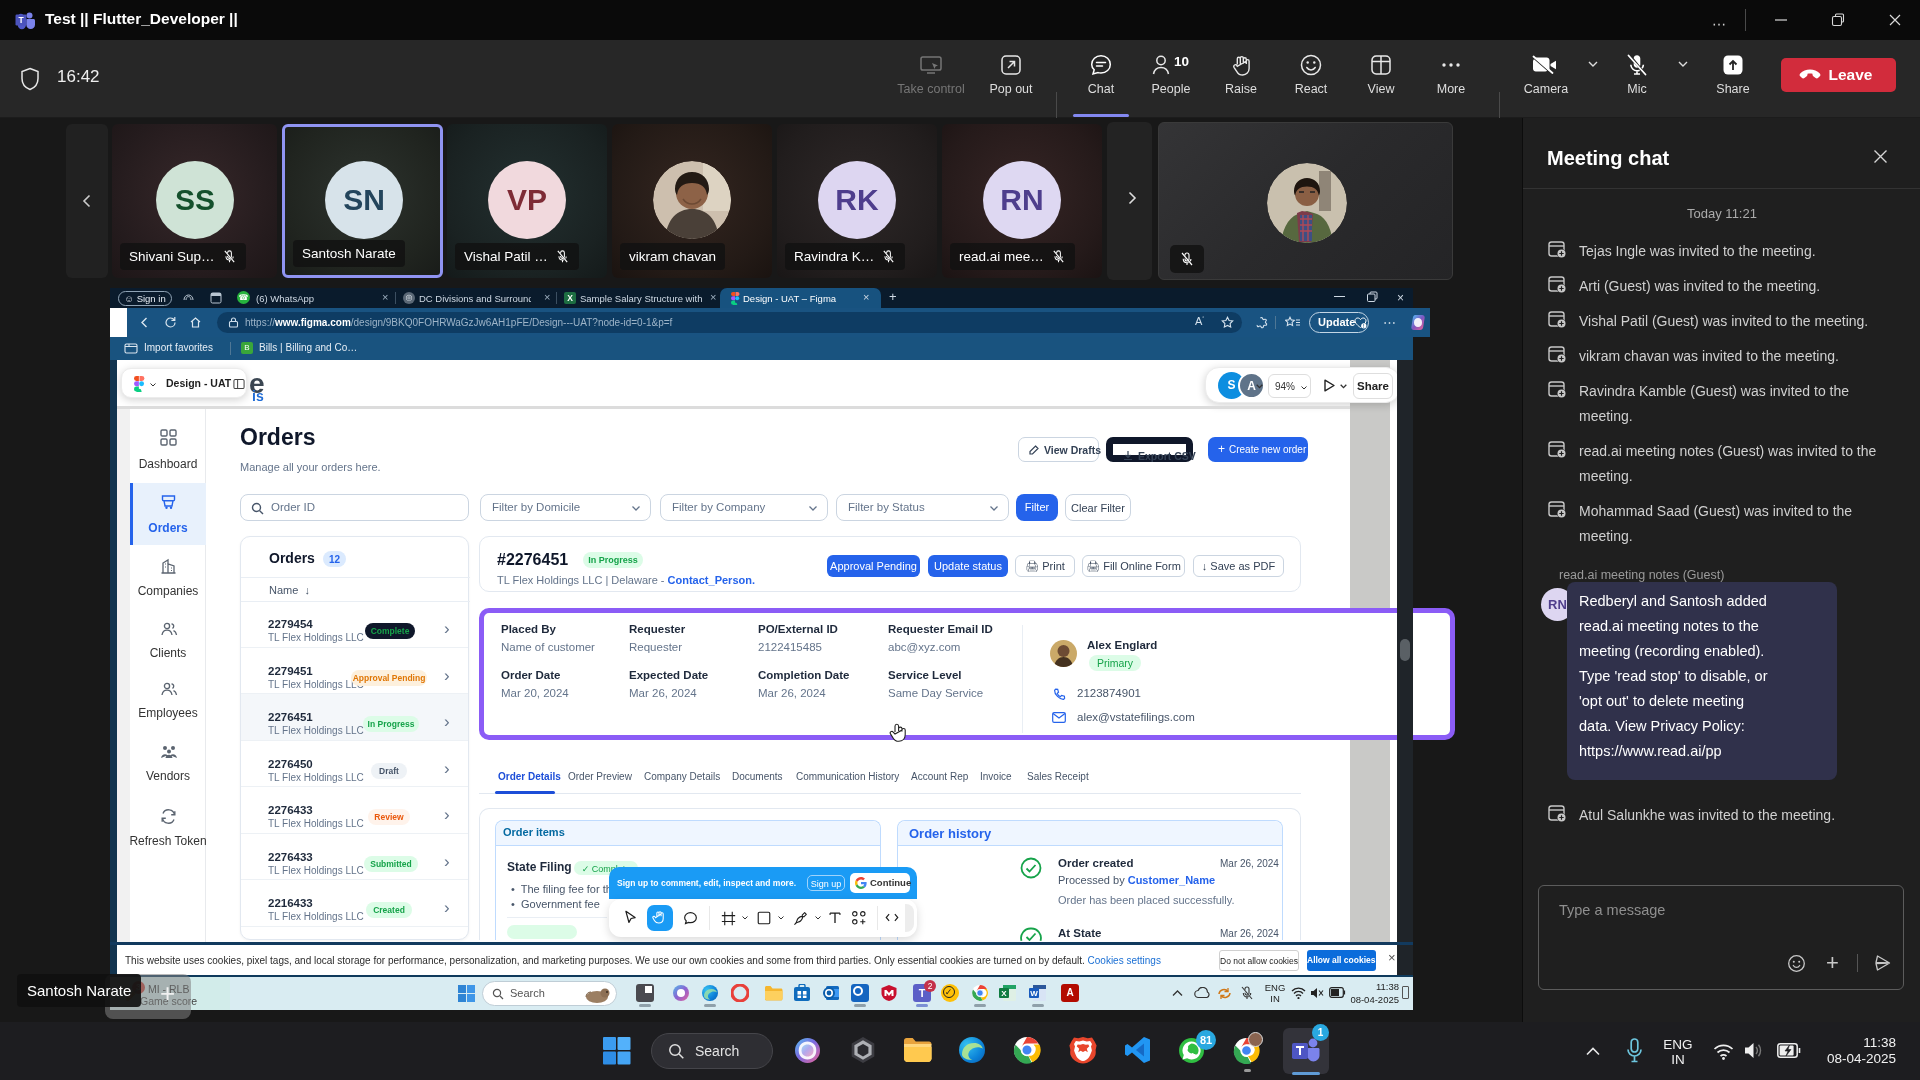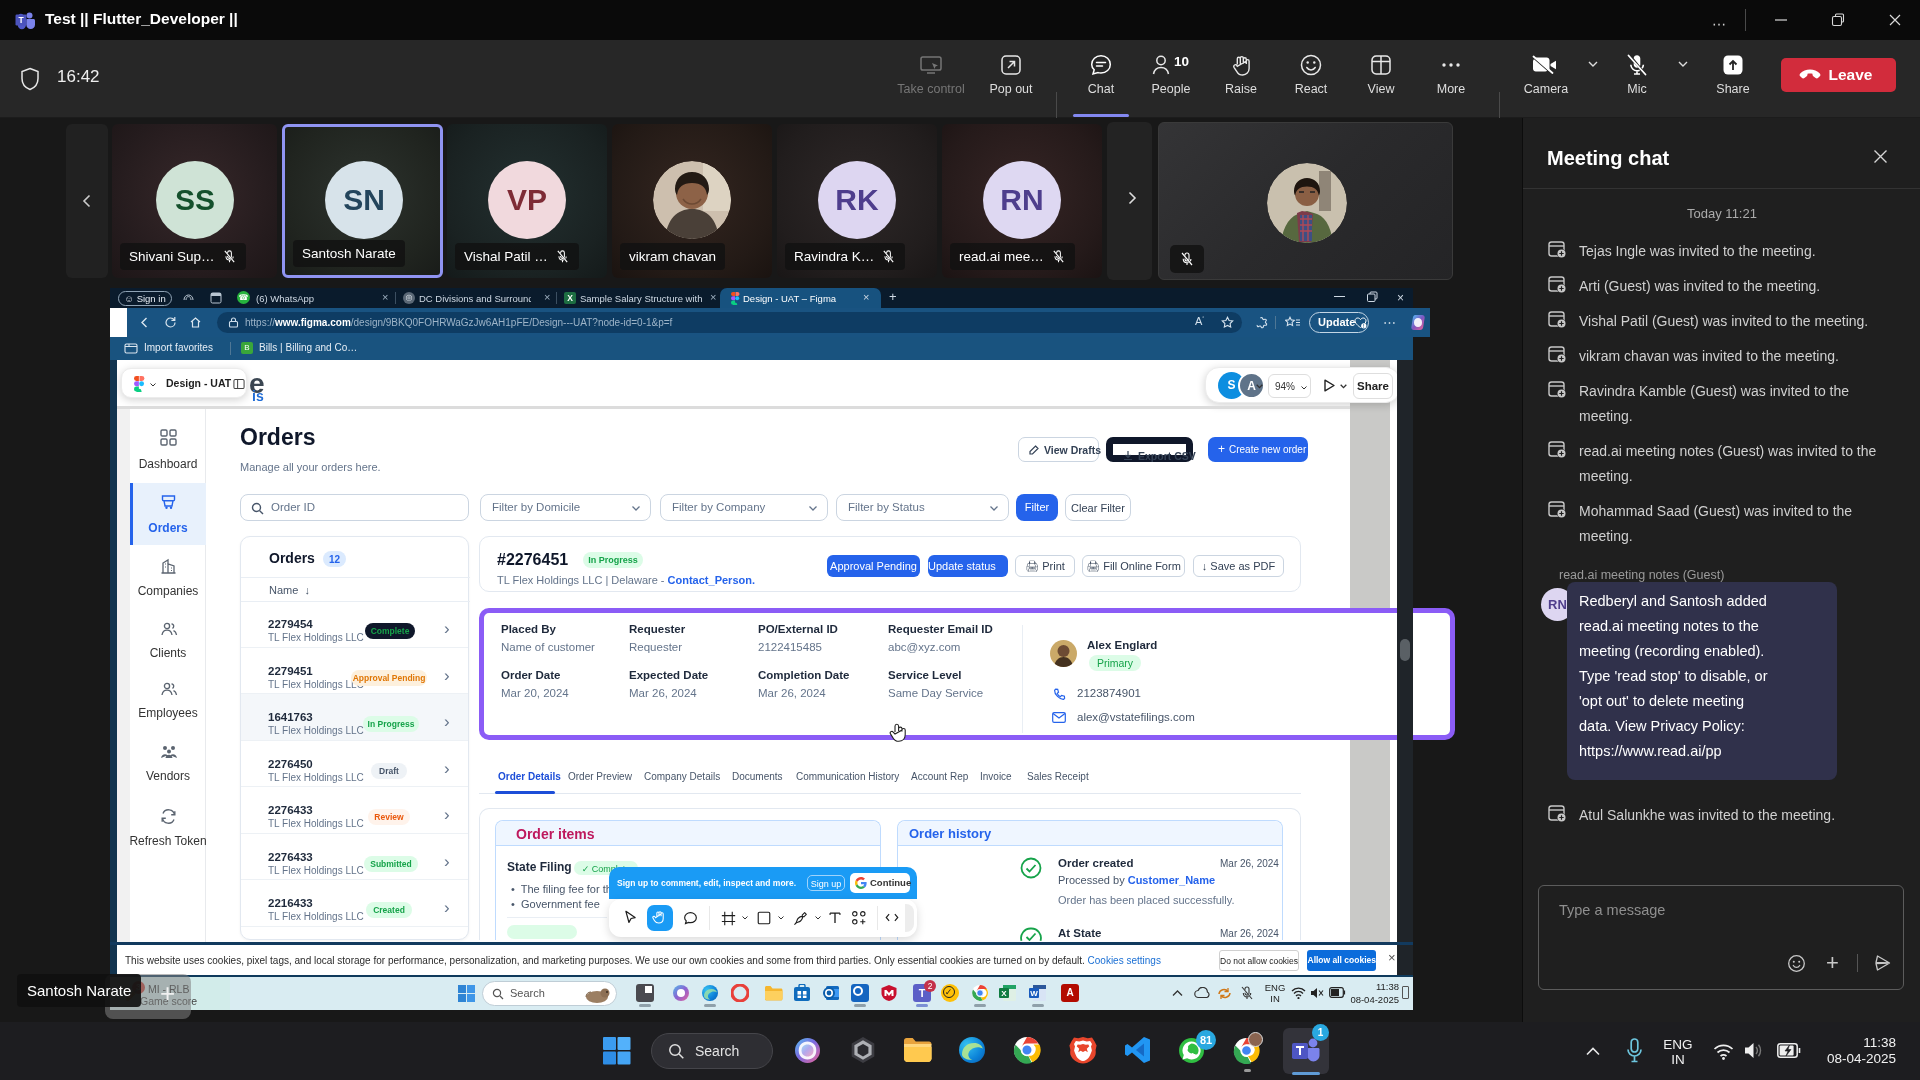--- a/index.html
+++ b/index.html
@@ -514,21 +514,21 @@
               <div class="badge" style="left:124px;width:50px;background:#0f172a;color:#16a34a">Complete</div>
               <div class="chev">›</div>
             </div>
           <div class="row" style="top:287.5px">
               <div class="oid">2279451</div>
               <div class="oco">TL Flex Holdings LLC</div>
               <div class="badge" style="left:110px;width:76px;background:#fdf0dd;color:#e07706">Approval Pending</div>
               <div class="chev">›</div>
             </div>
           <div class="row" style="top:334px;background:#f4f7fa">
-              <div class="oid">1641763</div>
+              <div class="oid">2276451</div>
               <div class="oco">TL Flex Holdings LLC</div>
               <div class="badge" style="left:122px;width:56px;background:#dcfce7;color:#16a34a">In Progress</div>
               <div class="chev">›</div>
             </div>
           <div class="row" style="top:380.5px">
               <div class="oid">2276450</div>
               <div class="oco">TL Flex Holdings LLC</div>
               <div class="badge" style="left:130px;width:36px;background:#eef2f6;color:#475569">Draft</div>
               <div class="chev">›</div>
             </div>
@@ -551,21 +551,21 @@
               <div class="chev">›</div>
             </div>
           <div class="row" style="top:566.5px;height:13px;border-bottom:none"></div>
         </div>
 
         <div class="abs" style="left:369px;top:176px;width:822px;height:56px;background:#fff;border:1px solid #e2e8f0;border-radius:10px">
           <div class="abs" style="left:17px;top:14px;font-size:16px;font-weight:bold;color:#0f172a">#2276451</div>
           <div class="abs" style="left:103px;top:15px;width:60px;height:16px;background:#dcfce7;border-radius:8px;color:#16a34a;font-size:9px;font-weight:bold;text-align:center;line-height:17px">In Progress</div>
           <div class="abs" style="left:17px;top:37px;font-size:11px;color:#64748b">TL Flex Holdings LLC | Delaware - <span style="color:#2563eb;font-weight:bold">Contact_Person.</span></div>
           <div class="abs" style="left:347px;top:18px;width:93px;height:22px;background:#2563eb;border-radius:6px;color:#fff;font-size:11px;text-align:center;line-height:22px">Approval Pending</div>
-          <div class="abs" style="left:448px;top:18px;width:80px;height:22px;background:#2563eb;border-radius:6px;color:#fff;font-size:11px;text-align:left;line-height:22px">Update status</div>
+          <div class="abs" style="left:448px;top:18px;width:80px;height:22px;background:#2563eb;border-radius:6px;color:#fff;font-size:11px;text-align:center;line-height:22px">Update status</div>
           <div class="abs" style="left:535px;top:18px;width:60px;height:22px;border:1px solid #cbd5e1;border-radius:6px;color:#334155;font-size:11px;text-align:center;line-height:21px">🖨 Print</div>
           <div class="abs" style="left:602px;top:18px;width:103px;height:22px;border:1px solid #cbd5e1;border-radius:6px;color:#334155;font-size:11px;white-space:nowrap;text-align:center;line-height:21px">🖨 Fill Online Form</div>
           <div class="abs" style="left:713px;top:18px;width:91px;height:22px;border:1px solid #cbd5e1;border-radius:6px;color:#334155;font-size:11px;white-space:nowrap;text-align:center;line-height:21px">↓ Save as PDF</div>
         </div>
 
         <div class="abs" style="left:369px;top:248px;width:976px;height:132px;background:#fff;border:5px solid #8b5cf6;border-radius:10px">
           <div class="abs" style="left:538px;top:12px;width:1px;height:108px;background:#e9eef4"></div>
           <div class="abs" style="left:17px;top:10px;font-size:11.5px;font-weight:bold;color:#1e293b">Placed By</div>
           <div class="abs" style="left:145px;top:10px;font-size:11.5px;font-weight:bold;color:#1e293b">Requester</div>
           <div class="abs" style="left:274px;top:10px;font-size:11.5px;font-weight:bold;color:#1e293b">PO/External ID</div>
@@ -621,21 +621,21 @@
           <span class="abs" style="left:501px;top:0">Invoice</span>
           <span class="abs" style="left:548px;top:0">Sales Receipt</span>
         </div>
         <div class="abs" style="left:369px;top:433px;width:822px;height:1px;background:#e2e8f0"></div>
         <div class="abs" style="left:385px;top:431px;width:60px;height:3px;background:#1d4ed8;border-radius:2px"></div>
 
         <div class="abs" style="left:369px;top:448px;width:822px;height:132px;background:#fff;border:1px solid #e2e8f0;border-radius:10px 10px 0 0;border-bottom:none"></div>
 
         <div class="abs" style="left:385px;top:460px;width:386px;height:120px;background:#fff;border:1px solid #bfdbfe;border-radius:8px 8px 0 0;border-bottom:none">
           <div class="abs" style="left:0;top:0;width:384px;height:25px;background:#eff6ff;border-bottom:1px solid #bfdbfe;border-radius:8px 8px 0 0"></div>
-          <div class="abs" style="left:20px;top:5px;font-size:14px;font-weight:bold;color:#be185d">Order items</div>
+          <div class="abs" style="left:7px;top:5px;font-size:11px;font-weight:bold;color:#0369a1">Order items</div>
           <div class="abs" style="left:11px;top:39px;font-size:12px;font-weight:bold;color:#1e293b">State Filing</div>
           <div class="abs" style="left:78px;top:40px;width:64px;height:14px;background:#dcfce7;border-radius:7px;color:#16a34a;font-size:9px;text-align:center;line-height:16px">✓ Complete</div>
           <div class="abs" style="left:15px;top:62px;font-size:11px;color:#475569">•&nbsp; The filing fee for the a</div>
           <div class="abs" style="left:15px;top:77px;font-size:11px;color:#475569">•&nbsp; Government fee</div>
           <div class="abs" style="left:11px;top:96px;width:100px;height:1px;background:#e9eef4"></div>
           <div class="abs" style="left:11px;top:104px;width:70px;height:14px;background:#dcfce7;border-radius:7px"></div>
         </div>
 
         <div class="abs" style="left:787px;top:460px;width:386px;height:120px;background:#fff;border:1px solid #bfdbfe;border-radius:8px 8px 0 0;border-bottom:none">
           <div class="abs" style="left:0;top:0;width:384px;height:25px;background:#eff6ff;border-bottom:1px solid #bfdbfe;border-radius:8px 8px 0 0"></div>
@@ -720,21 +720,21 @@
     </div>
 
     <div class="abs" style="left:0;top:72px;width:7px;height:617px;background:#12344f"></div>
     <div class="abs" style="left:1287px;top:72px;width:16px;height:617px;background:#1f2429"></div>
     <div class="abs" style="left:1290px;top:351px;width:10px;height:22px;background:#5a6065;border-radius:5px"></div>
 
     <div class="abs" style="left:0;top:654px;width:1303px;height:3px;background:#123a5e"></div>
     <div class="abs" style="left:7px;top:657px;width:1280px;height:30px;background:#fff">
       <div class="abs" style="left:8px;top:10px;font-size:10px;color:#2b2b2b">This website uses cookies, pixel tags, and local storage for performance, personalization, and marketing purposes. We use our own cookies and some from third parties. Only essential cookies are turned on by default. <span style="color:#1a6fd4">Cookies settings</span></div>
       <div class="abs" style="left:1102px;top:4.5px;width:80px;height:21px;border:1px solid #d0d0d0;border-radius:3px;font-size:8.5px;color:#222;text-align:center;line-height:20px">Do not allow cookies</div>
-      <div class="abs" style="left:1190px;top:4.5px;width:69px;height:21px;background:#0b6cdb;border-radius:3px;font-size:8.5px;color:#fff;text-align:right;line-height:21px;font-weight:bold">Allow all cookies</div>
+      <div class="abs" style="left:1190px;top:4.5px;width:69px;height:21px;background:#0b6cdb;border-radius:3px;font-size:8.5px;color:#fff;text-align:left;line-height:21px;font-weight:bold">Allow all cookies</div>
       <div class="abs" style="left:1271px;top:5px;color:#555;font-size:13px">×</div>
     </div>
     <div class="abs" style="left:0;top:687px;width:1303px;height:2px;background:#0e3a5c"></div>
     <div id="sharebar" style="position:absolute;left:0;top:689px;width:1303px;height:33px;background:#d9ecf2">
       <div class="abs" style="left:0;top:0;width:120px;height:33px;background:#d2ecea"></div>
       <div class="abs" style="left:22px;top:4px;width:13px;height:13px;border-radius:50%;background:#c43a2f;color:#fff;font-size:9px;font-weight:bold;text-align:center;line-height:13px">3</div>
       <div class="abs" style="left:14px;top:10px;font-size:13px">🏏</div>
       <div class="abs" style="left:38px;top:6px;font-size:10.5px;color:#333">MI - RLB</div>
       <div class="abs" style="left:30px;top:18px;font-size:10.5px;color:#444">Game score</div>
       <svg class="abs" style="left:348px;top:8px" width="17" height="17" viewBox="0 0 17 17">

